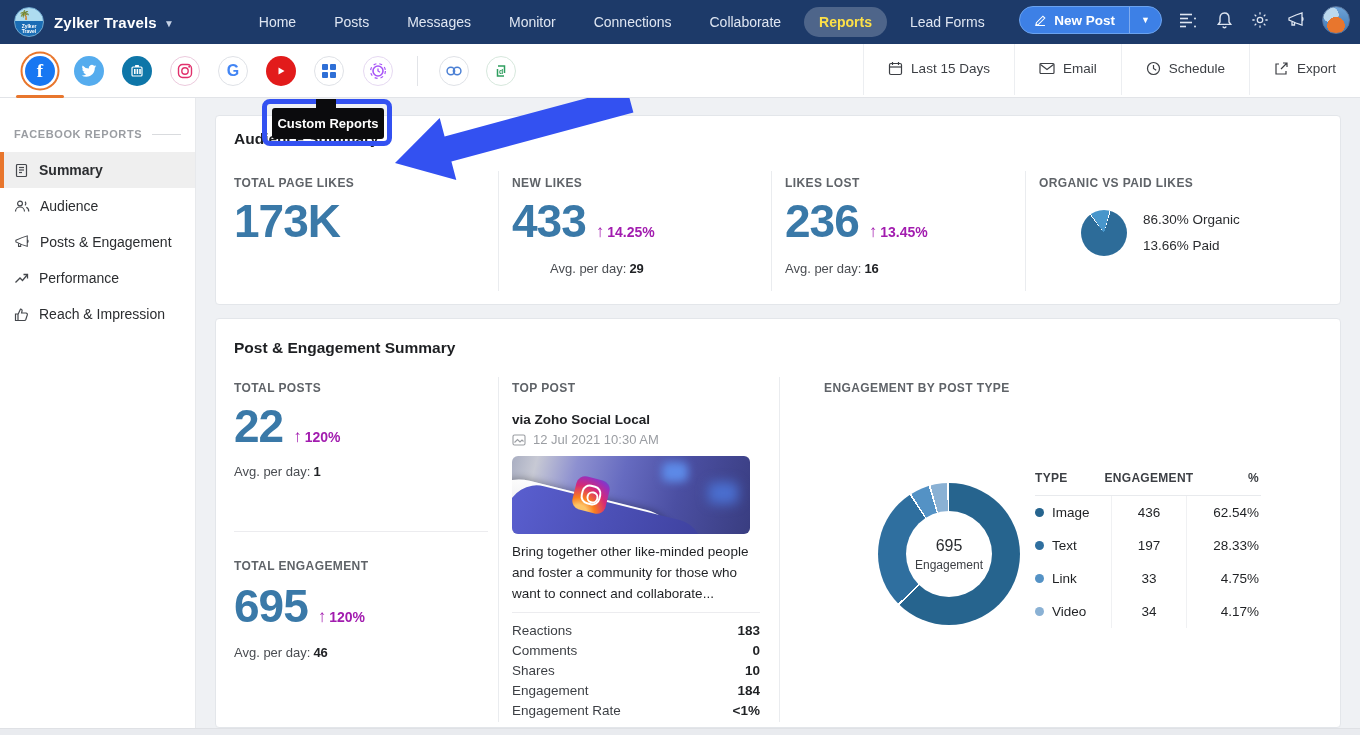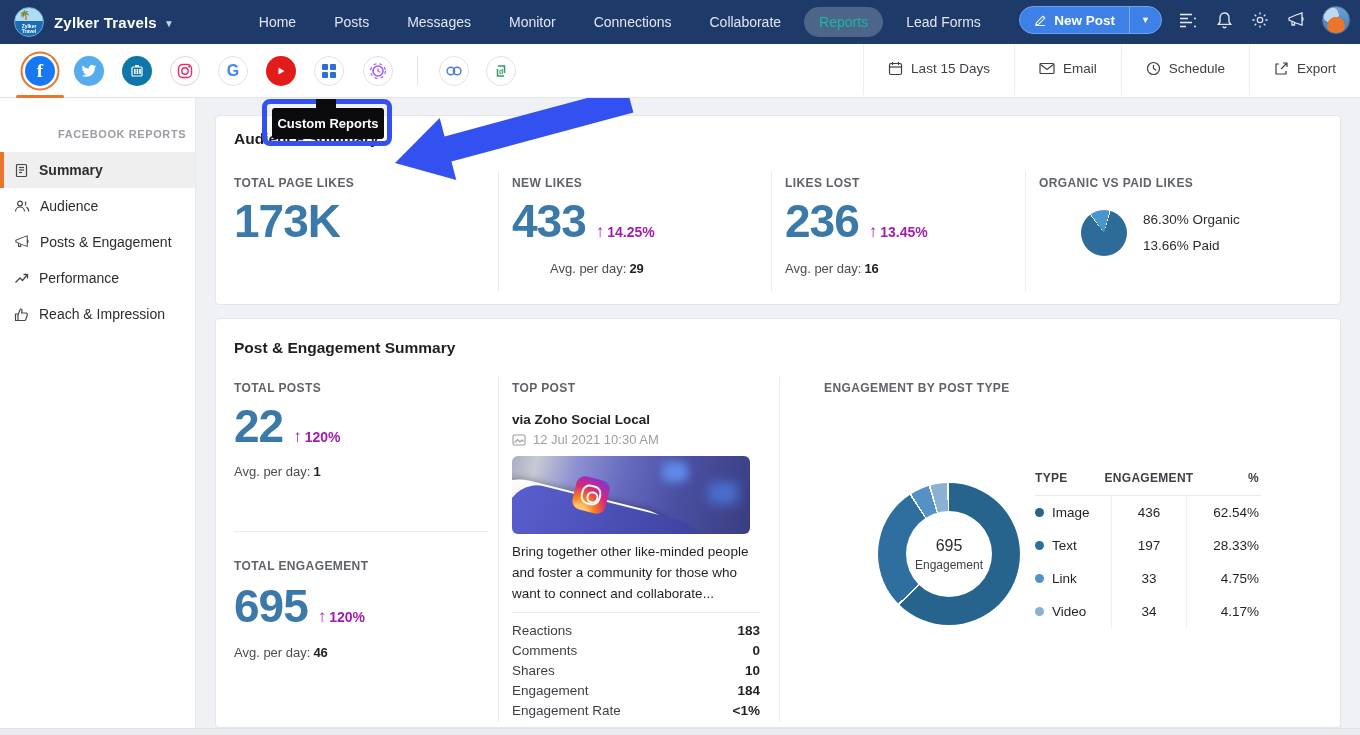--- a/index.html
+++ b/index.html
@@ -8,21 +8,21 @@
 
   
   .topnav { position:absolute; left:0; top:0; width:1360px; height:44px; background:#1d3a69; display:flex; align-items:center; z-index:30; }
   .logo { width:30px; height:30px; border-radius:50%; margin-left:14px; background:linear-gradient(#aedcf0 0 45%, #1a6db5 45% 100%); border:1px solid #6fa7cf; position:relative; overflow:hidden; flex:none; }
   .logo .palm { position:absolute; left:4px; top:2px; font-size:9px; }
   .logo .logo-txt { position:absolute; left:0; right:0; bottom:2px; text-align:center; font-size:5px; font-weight:bold; color:#fff; line-height:5px; }
   .brand { color:#fff; font-size:15px; font-weight:bold; margin-left:10px; letter-spacing:.2px; }
   .brand-chev { color:#c6d2e6; font-size:10px; margin-left:7px; margin-top:2px; }
   .nav-items { display:flex; align-items:center; margin-left:70px; gap:8px; }
   .nav-item { color:#dfe6f2; font-size:14px; padding:7px 15px; border-radius:16px; cursor:pointer; white-space:nowrap; }
-  .nav-item.active { background:rgba(255,255,255,.22); color:#14b8a6; font-weight:normal;text-align:center; }
+  .nav-item.active { background:rgba(255,255,255,.22); color:#fde047; font-weight:bold;text-align:center; }
   .topnav-right { position:absolute; right:10px; top:0; height:40px; display:flex; align-items:center; gap:16px; }
   .newpost { display:flex; align-items:center; height:28px; background:#3d80e6; border:1px solid #6aa2ef; border-radius:15px; overflow:hidden; cursor:pointer; }
   .newpost .np-main { display:flex; align-items:center; gap:7px; padding:0 14px; color:#fff; font-size:13.5px; font-weight:bold; }
   .newpost .np-split { width:1px; height:28px; background:rgba(255,255,255,.35); }
   .newpost .np-chev { padding:0 11px; color:#fff; font-size:9px; }
   .tn-icon { width:20px; height:20px; display:flex; align-items:center; justify-content:center; cursor:pointer; }
   .avatar { width:28px; height:28px; border-radius:50%; flex:none; cursor:pointer;
             background:radial-gradient(circle at 50% 72%, #e8762d 0 38%, transparent 39%),
                        radial-gradient(circle at 30% 30%, #bcd9ee 0 30%, transparent 31%),
                        linear-gradient(#6ea3d8, #3f78b5); border:1px solid #58749c; }
@@ -45,21 +45,21 @@
   .net-divider { position:absolute; left:417px; top:12px; width:1px; height:30px; background:#e2e4e8; }
   .grid-tiles { display:grid; grid-template-columns:6px 6px; grid-template-rows:6px 6px; gap:2px; }
   .grid-tiles span { background:#2e6fd6; border-radius:1px; }
   .toolbar-actions { position:absolute; right:0; top:0; height:49px; display:flex; align-items:center; }
   .tb-btn { display:flex; align-items:center; gap:8px; padding:0 24px; height:53px; font-size:13.5px; color:#3c3f44; cursor:pointer; border-left:1px solid #eceef1; }
   .tb-btn svg { flex:none; }
 
   
   .sidebar { position:absolute; left:0; top:98px; width:196px; height:630px; background:#fff; border-right:1px solid #e7e9ec; z-index:10; }
   .sb-head { display:flex; align-items:center; margin:30px 14px 12px 14px; }
-  .sb-head .sb-title { font-size:11px; letter-spacing:.6px; color:#9a9da2; font-weight:bold; white-space:nowrap;margin-left:44px; }
+  .sb-head .sb-title { font-size:11px; letter-spacing:.6px; color:#9a9da2; font-weight:bold; white-space:nowrap; }
   .sb-head .sb-line { flex:1; height:1px; background:#d9dbde; margin-left:10px; }
   .sb-item { position:relative; display:flex; align-items:center; gap:10px; height:36px; padding-left:14px; font-size:14px; color:#2b2d30; cursor:pointer; }
   .sb-item svg { flex:none; }
   .sb-item.active { background:#efefef; font-weight:bold; }
   .sb-item.active::before { content:""; position:absolute; left:0; top:0; width:4px; height:36px; background:#e8762d; }
 
   
   .card { position:absolute; background:#fff; border:1px solid #e3e6ea; border-radius:4px; }
   .card-audience { left:215px; top:115px; width:1126px; height:190px; }
   .card-post { left:215px; top:318px; width:1126px; height:410px; }

